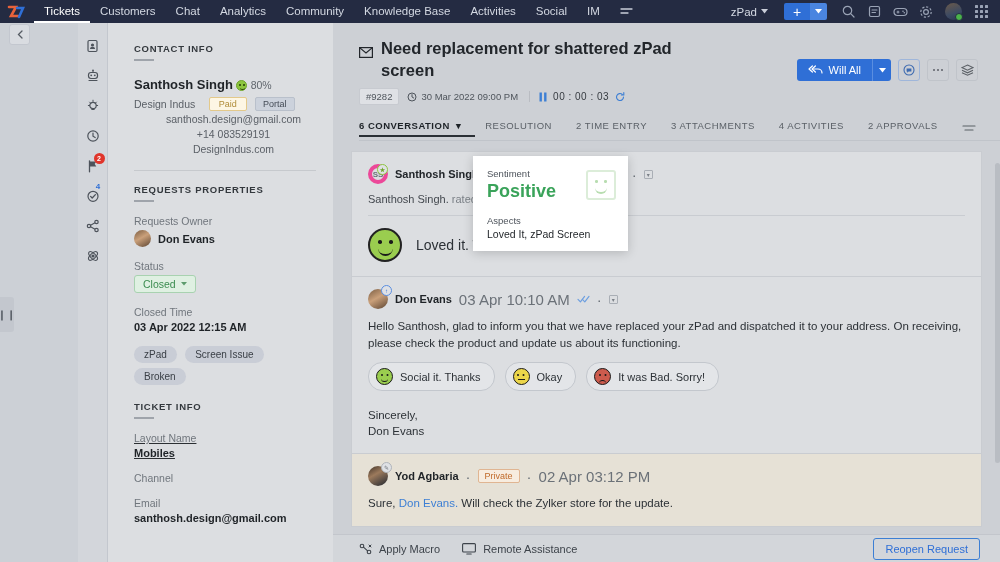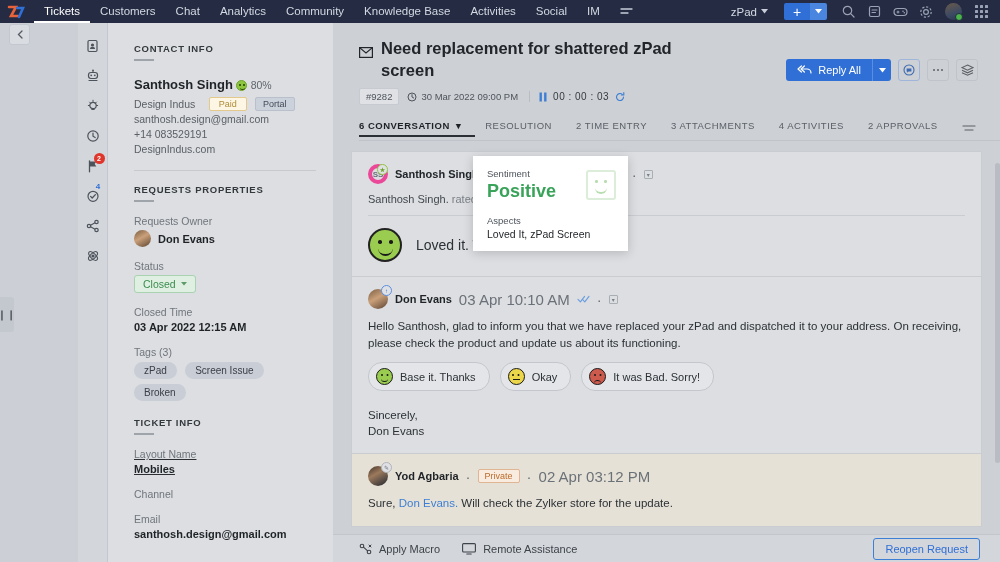--- a/index.html
+++ b/index.html
@@ -104,21 +104,21 @@
     display:inline-block;vertical-align:-2px;position:relative;border:1px solid #6fa52c;
   }
   .smiley-sm:before{
     content:"";position:absolute;left:2px;top:3px;width:1.5px;height:1.5px;background:#2f4a0a;border-radius:50%;
     box-shadow:4px 0 0 #2f4a0a;
   }
   .smiley-sm:after{
     content:"";position:absolute;left:2.5px;top:5.5px;width:5px;height:2.5px;
     border-bottom:1.2px solid #2f4a0a;border-radius:0 0 5px 5px;
   }
-  .sb-line{ font-size:10.5px;color:#5b6067;line-height:15px;}
+  .sb-line{ font-size:10.5px;color:#5b6067;line-height:15px;text-align:center;}
   .tag-paid{
     display:inline-block;border:1px solid #e3c98b;background:#fdf6e4;color:#b08d3a;
     font-size:9px;padding:1px 9px;border-radius:2px;margin-left:10px;vertical-align:1px;
   }
   .tag-portal{
     display:inline-block;border:1px solid #b9c0cb;background:#ccd2dc;color:#454c57;
     font-size:9px;padding:1px 7px;border-radius:2px;margin-left:5px;vertical-align:1px;
   }
   .sb-div{ height:1px;background:#c6c9cd;margin:13px 0 0 0; width:182px;}
   .fld-label{ font-size:10.5px;color:#70767d;margin-bottom:3px;}
@@ -498,21 +498,20 @@
         </svg>
     </div>
   </div>
 
   <div style="margin-top:13px;">
     <div class="fld-label">Closed Time</div>
     <div class="fld-value">03 Apr 2022 12:15 AM</div>
   </div>
 
   <div style="margin-top:13px;">
-    <div class="fld-label">Tags (3)</div>
     <div style="margin-top:4px;max-width:180px;">
       <span class="tagchip">zPad</span>
       <span class="tagchip">Screen Issue</span>
       <span class="tagchip">Broken</span>
     </div>
   </div>
 
   <div style="margin-top:11px;">
     <div class="sb-sec-title">TICKET INFO</div>
     <div class="sb-rule"></div>
@@ -567,21 +566,21 @@
     </div>
 
     <div class="head-actions">
       <div class="reply-btn">
         <div class="reply-main">
           <svg width="15" height="10" viewBox="0 0 15 10">
               <path d="M4.4 1 L1 4 L4.4 7" stroke="#fff" stroke-width="1.2" fill="none" stroke-linecap="round" stroke-linejoin="round"></path>
               <path d="M7.4 1 L4 4 L7.4 7" stroke="#fff" stroke-width="1.2" fill="none" stroke-linecap="round" stroke-linejoin="round"></path>
               <path d="M4.6 4 H10 a4 4 0 0 1 4 4" stroke="#fff" stroke-width="1.2" fill="none" stroke-linecap="round"></path>
             </svg>
-          <span>Reply All</span>
+          <span>Will All</span>
         </div>
         <div class="reply-caret">
           <svg width="7" height="5" viewBox="0 0 7 5">
               <path d="M0 0 L3.5 4.5 L7 0 Z" fill="#fff"></path>
             </svg>
         </div>
       </div>
       <div class="ic-btn">
         <svg width="12" height="12" viewBox="0 0 12 12">
             <circle cx="6" cy="6" r="5" stroke="#3e6bb0" stroke-width="1.1" fill="none"></circle>
@@ -661,21 +660,21 @@
               <path d="M5.4 4.4 L7.8 6.8 L12 1.4" stroke="#6d9fe0" stroke-width="1.2" fill="none" stroke-linecap="round" stroke-linejoin="round"></path>
             </svg>
         </span>
         <span class="msg-time">·</span>
         <span class="mini-sq grey">▾</span>
       </div>
       <div class="msg-body">Hello Santhosh, glad to inform you that we have replaced your zPad and dispatched it to your address. On receiving, please check the product and update us about its functioning.</div>
       <div class="fb-row">
         <div class="fb-btn">
           <span class="em green"></span>
-          <span>Base it. Thanks</span>
+          <span>Social it. Thanks</span>
         </div>
         <div class="fb-btn">
           <span class="em yellow"></span>
           <span>Okay</span>
         </div>
         <div class="fb-btn">
           <span class="em red"></span>
           <span>It was Bad. Sorry!</span>
         </div>
       </div>

